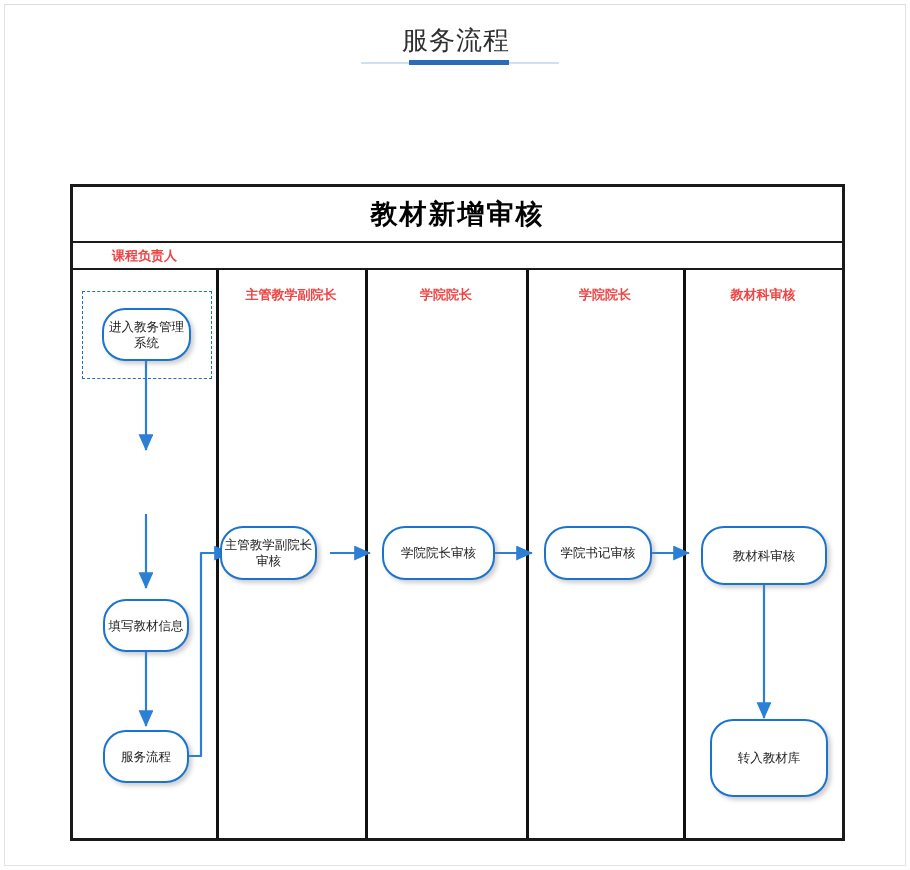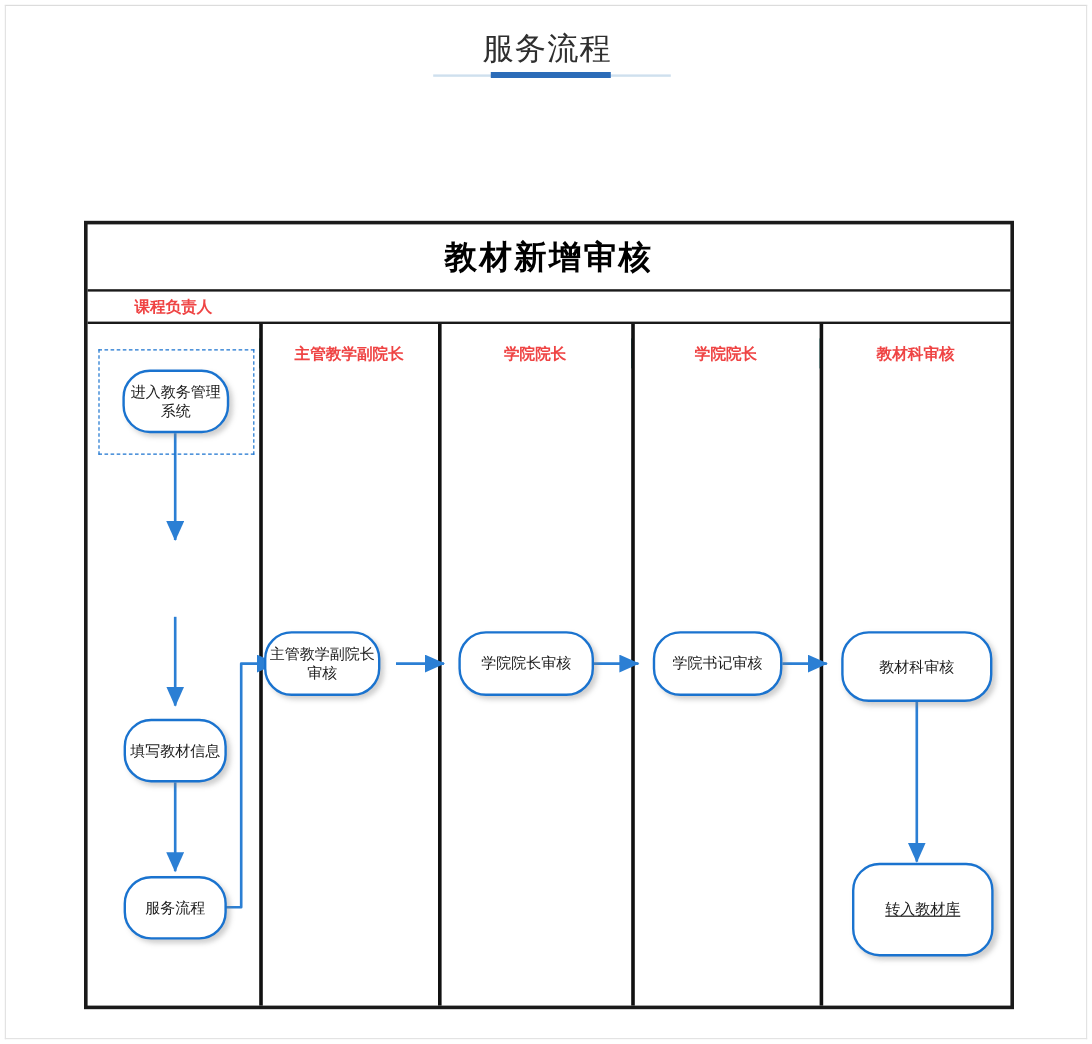--- a/index.html
+++ b/index.html
@@ -234,16 +234,16 @@
     <div class="node" style="left:33px; top:546px; width:86px; height:53px;">服务流程</div>
 
     <div class="node" style="left:150px; top:342px; width:97px; height:54px;">主管教学副院长审核</div>
 
     <div class="node" style="left:312px; top:342px; width:113px; height:54px;">学院院长审核</div>
 
     <div class="node" style="left:474px; top:342px; width:108px; height:54px;">学院书记审核</div>
 
     <div class="node" style="left:631px; top:342px; width:126px; height:59px;">教材科审核</div>
 
-    <div class="node" style="left:640px; top:535px; width:118px; height:78px;text-decoration:underline;">转入教材库</div>
+    <div class="node" style="left:640px; top:535px; width:118px; height:78px;">转入教材库</div>
   </div>
 
 </div>
 
 </body></html>

